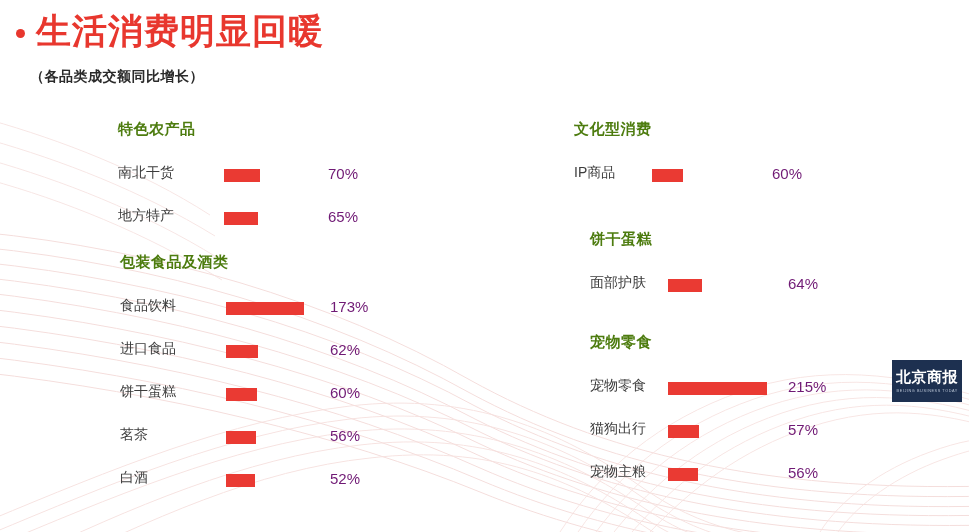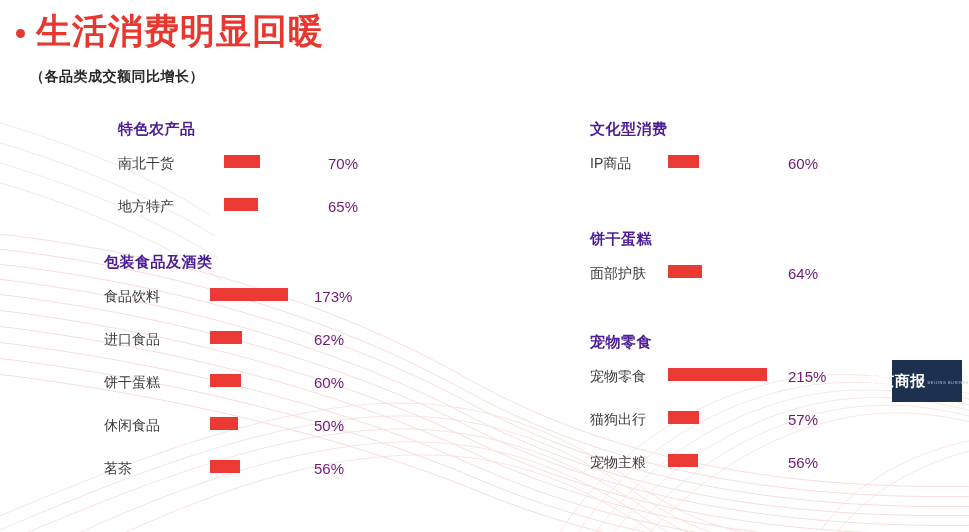--- a/index.html
+++ b/index.html
@@ -78,28 +78,28 @@
     white-space: nowrap;
   }
 
   
   .section {
     position: absolute;
   }
   .section-title {
     font-size: 15px;
     font-weight: bold;
-    color: #4c1d95;
+    color: #4d7c0f;
     letter-spacing: 0.5px;
     margin-bottom: 13px;
     white-space: nowrap;
   }
   .row {
     display: flex;
-    align-items: flex-start;
+    align-items: flex-end;
     height: 27px;
     margin-top: 16px;
   }
   .row-label {
     font-size: 14px;
     color: #3c3c3c;
     white-space: nowrap;
     flex: 0 0 auto;
   }
   .bar-track {
@@ -131,21 +131,21 @@
 
   
   .logo {
     position: absolute;
     right: 7px;
     bottom: 6px;
     width: 70px;
     height: 42px;
     background: #1d3050;
     display: flex;
-    flex-direction: row;
+    flex-direction: column;
     align-items: center;
     justify-content: center;
     z-index: 5;
   }
   .logo-cn {
     color: #ffffff;
     font-size: 15px;
     font-weight: bold;
     letter-spacing: 0.5px;
     line-height: 1.1;
@@ -224,21 +224,21 @@
       </div>
       <div class="row">
         <span class="row-label">地方特产</span>
         <span class="bar-track">
             <span class="bar" style="width:34px;"></span>
           </span>
         <span class="row-value">65%</span>
       </div>
     </div>
 
-    <div class="section col-left" style="left:104px; top:253px;">
+    <div class="section col-left" style="left:120px; top:253px;">
       <div class="section-title">包装食品及酒类</div>
       <div class="row">
         <span class="row-label">食品饮料</span>
         <span class="bar-track">
             <span class="bar" style="width:78px;"></span>
           </span>
         <span class="row-value">173%</span>
       </div>
       <div class="row">
         <span class="row-label">进口食品</span>
@@ -248,36 +248,36 @@
         <span class="row-value">62%</span>
       </div>
       <div class="row">
         <span class="row-label">饼干蛋糕</span>
         <span class="bar-track">
             <span class="bar" style="width:31px;"></span>
           </span>
         <span class="row-value">60%</span>
       </div>
       <div class="row">
-        <span class="row-label">休闲食品</span>
-        <span class="bar-track">
-            <span class="bar" style="width:28px;"></span>
-          </span>
-        <span class="row-value">50%</span>
-      </div>
-      <div class="row">
         <span class="row-label">茗茶</span>
         <span class="bar-track">
             <span class="bar" style="width:30px;"></span>
           </span>
         <span class="row-value">56%</span>
       </div>
-    </div>
-
-    <div class="section col-right" style="left:590px; top:120px;">
+      <div class="row">
+        <span class="row-label">白酒</span>
+        <span class="bar-track">
+            <span class="bar" style="width:29px;"></span>
+          </span>
+        <span class="row-value">52%</span>
+      </div>
+    </div>
+
+    <div class="section col-right" style="left:574px; top:120px;">
       <div class="section-title">文化型消费</div>
       <div class="row">
         <span class="row-label">IP商品</span>
         <span class="bar-track">
             <span class="bar" style="width:31px;"></span>
           </span>
         <span class="row-value">60%</span>
       </div>
     </div>
 

